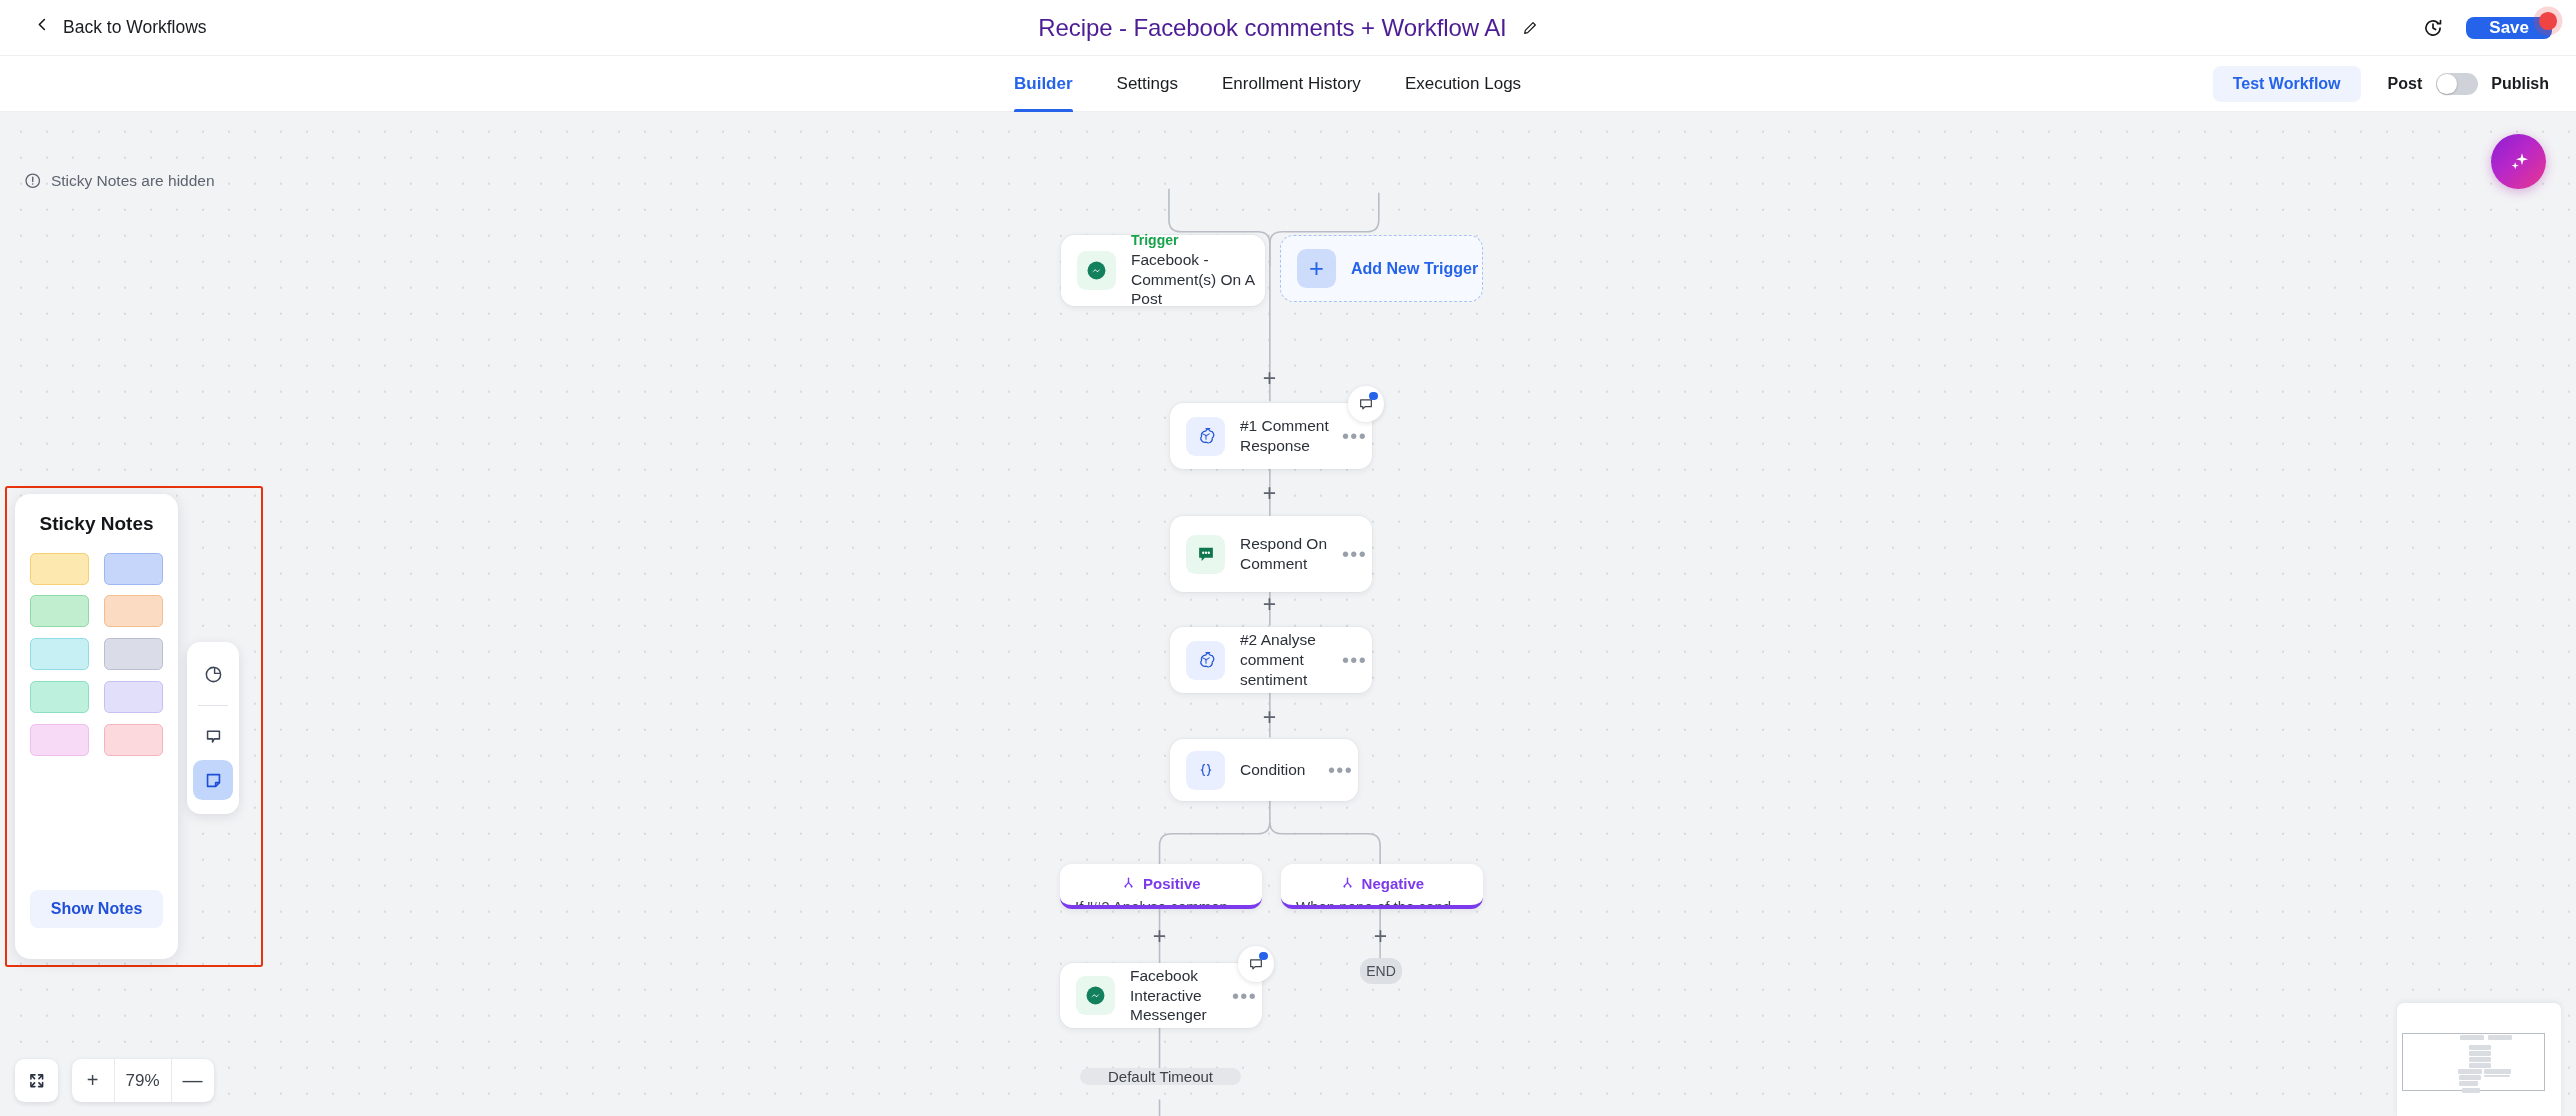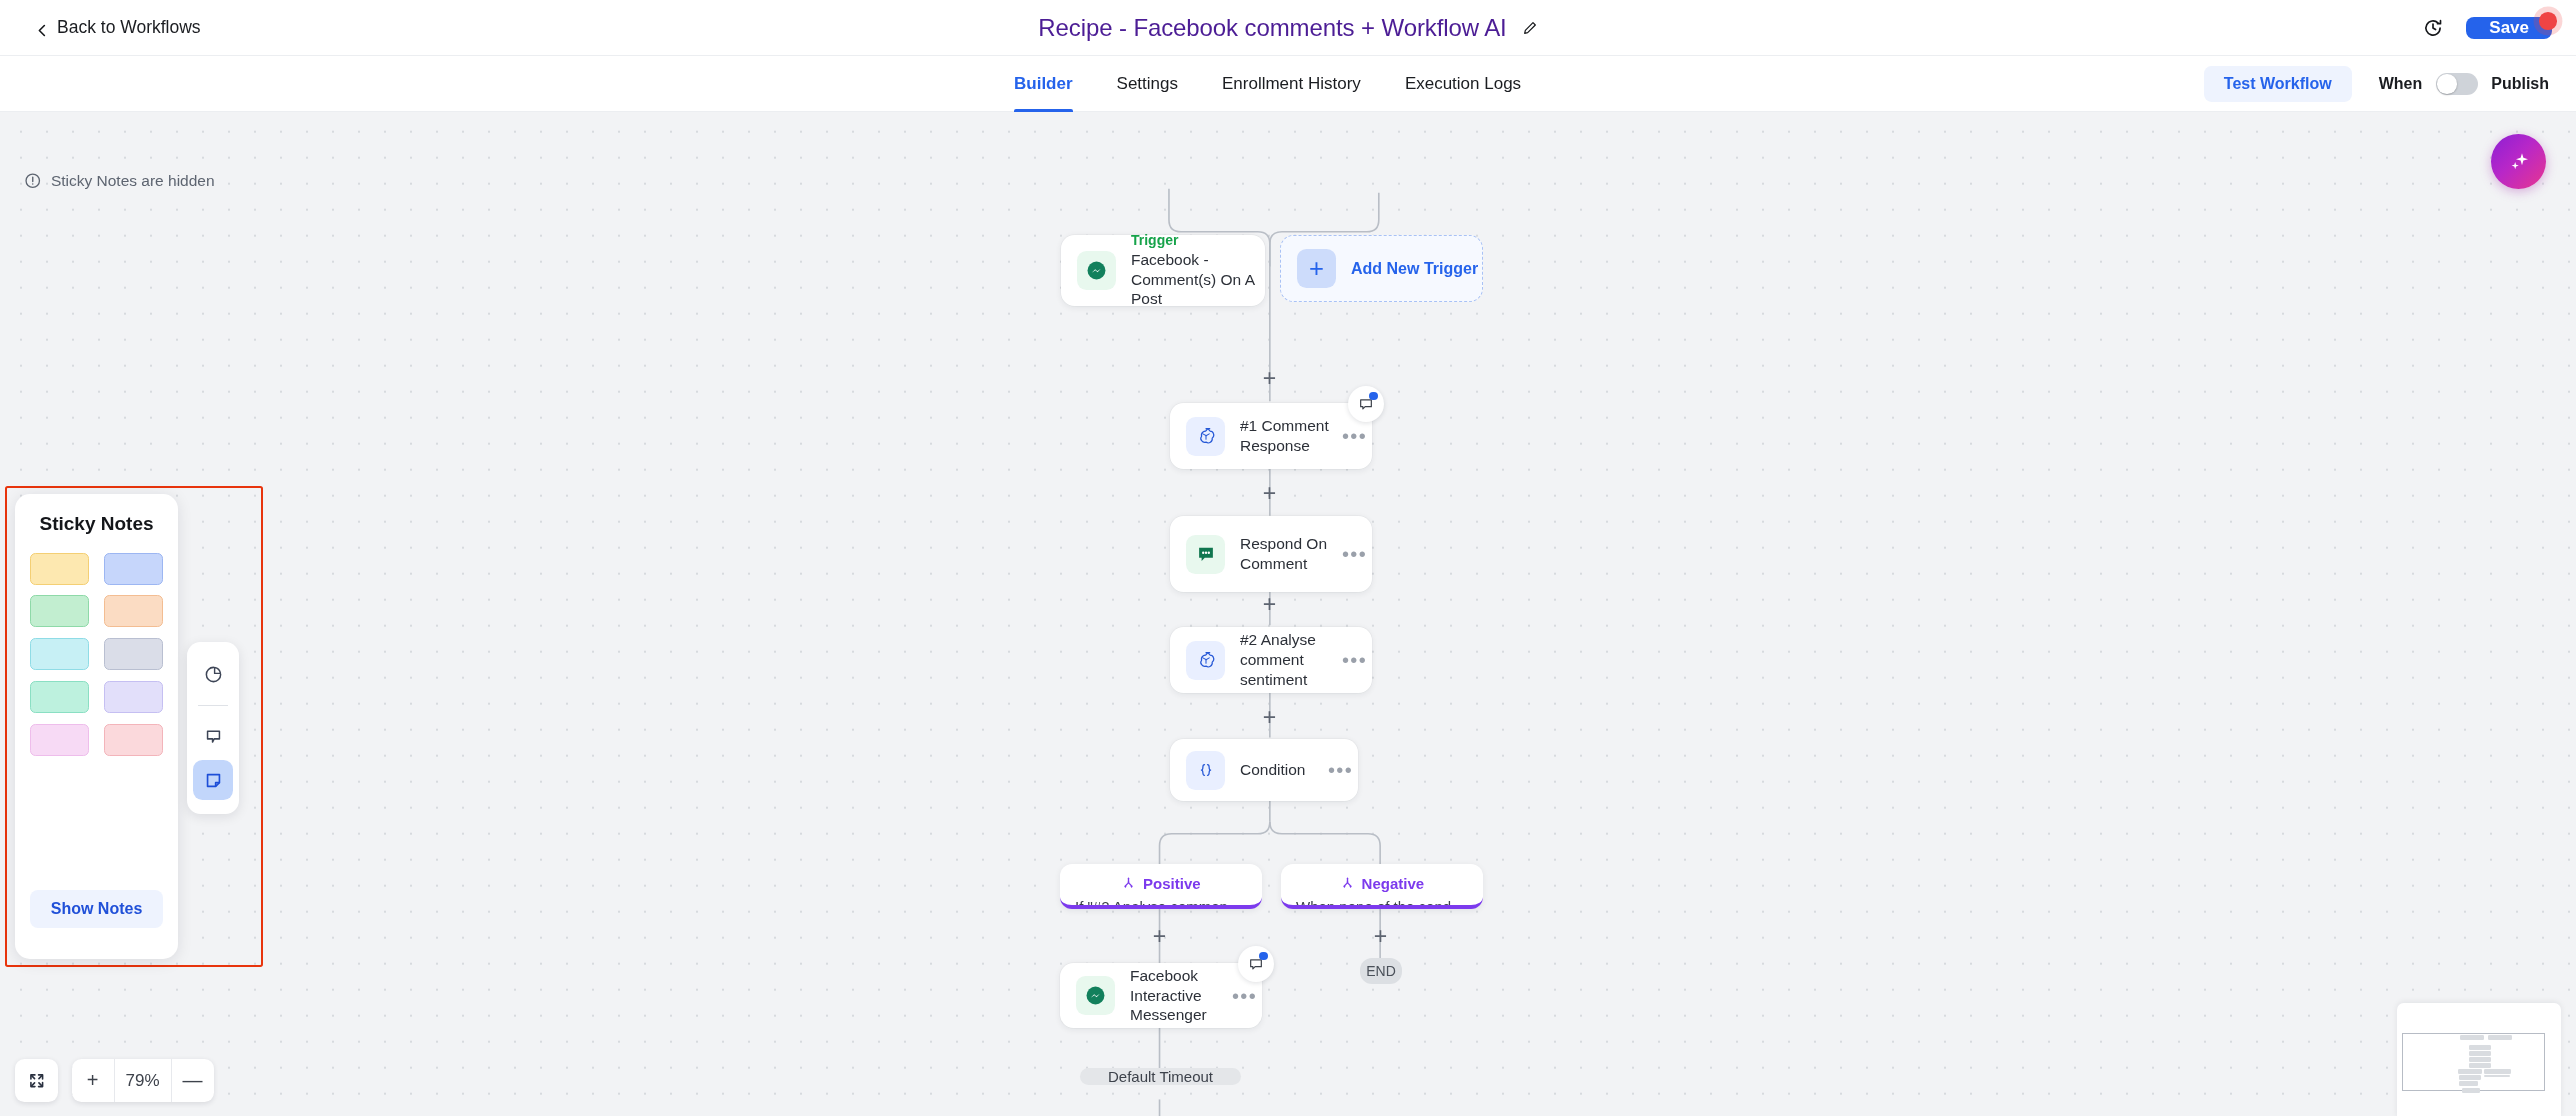--- a/index.html
+++ b/index.html
@@ -12,21 +12,21 @@
 
   
   .topbar {
     position: absolute; top: 0; left: 0;
     width: 2576px; height: 56px;
     background: #ffffff;
     border-bottom: 0.7px solid #eceef1;
     display: flex; align-items: center;
   }
   .back-link {
-    display: flex; align-items: flex-end; gap: 7px;
+    display: flex; align-items: flex-start; gap: 13px;
     margin-left: 35px; cursor: pointer;
   }
   .back-chevron { width: 15px; height: 15px; display:block; }
   .back-label { font-size: 17.5px; color: #1b1d21; font-weight: 400; }
 
   .title-wrap {
     position: absolute; left: 0; right: 0; top: 0; height: 56px;
     display: flex; align-items: center; justify-content: center; gap: 15px;
     pointer-events: none;
   }
@@ -319,21 +319,21 @@
 <div class="tabbar">
   <div class="tabs">
     <div class="tab active">Builder</div>
     <div class="tab">Settings</div>
     <div class="tab">Enrollment History</div>
     <div class="tab">Execution Logs</div>
   </div>
   <div class="tabbar-right">
     <button class="test-wf-btn">Test Workflow</button>
     <div class="publish-toggle">
-      <span class="pt-label">When</span>
+      <span class="pt-label">Post</span>
       <div class="toggle-track">
         <div class="toggle-knob"></div>
       </div>
       <span class="pt-label">Publish</span>
     </div>
   </div>
 </div>
 
 <div class="canvas">
 

